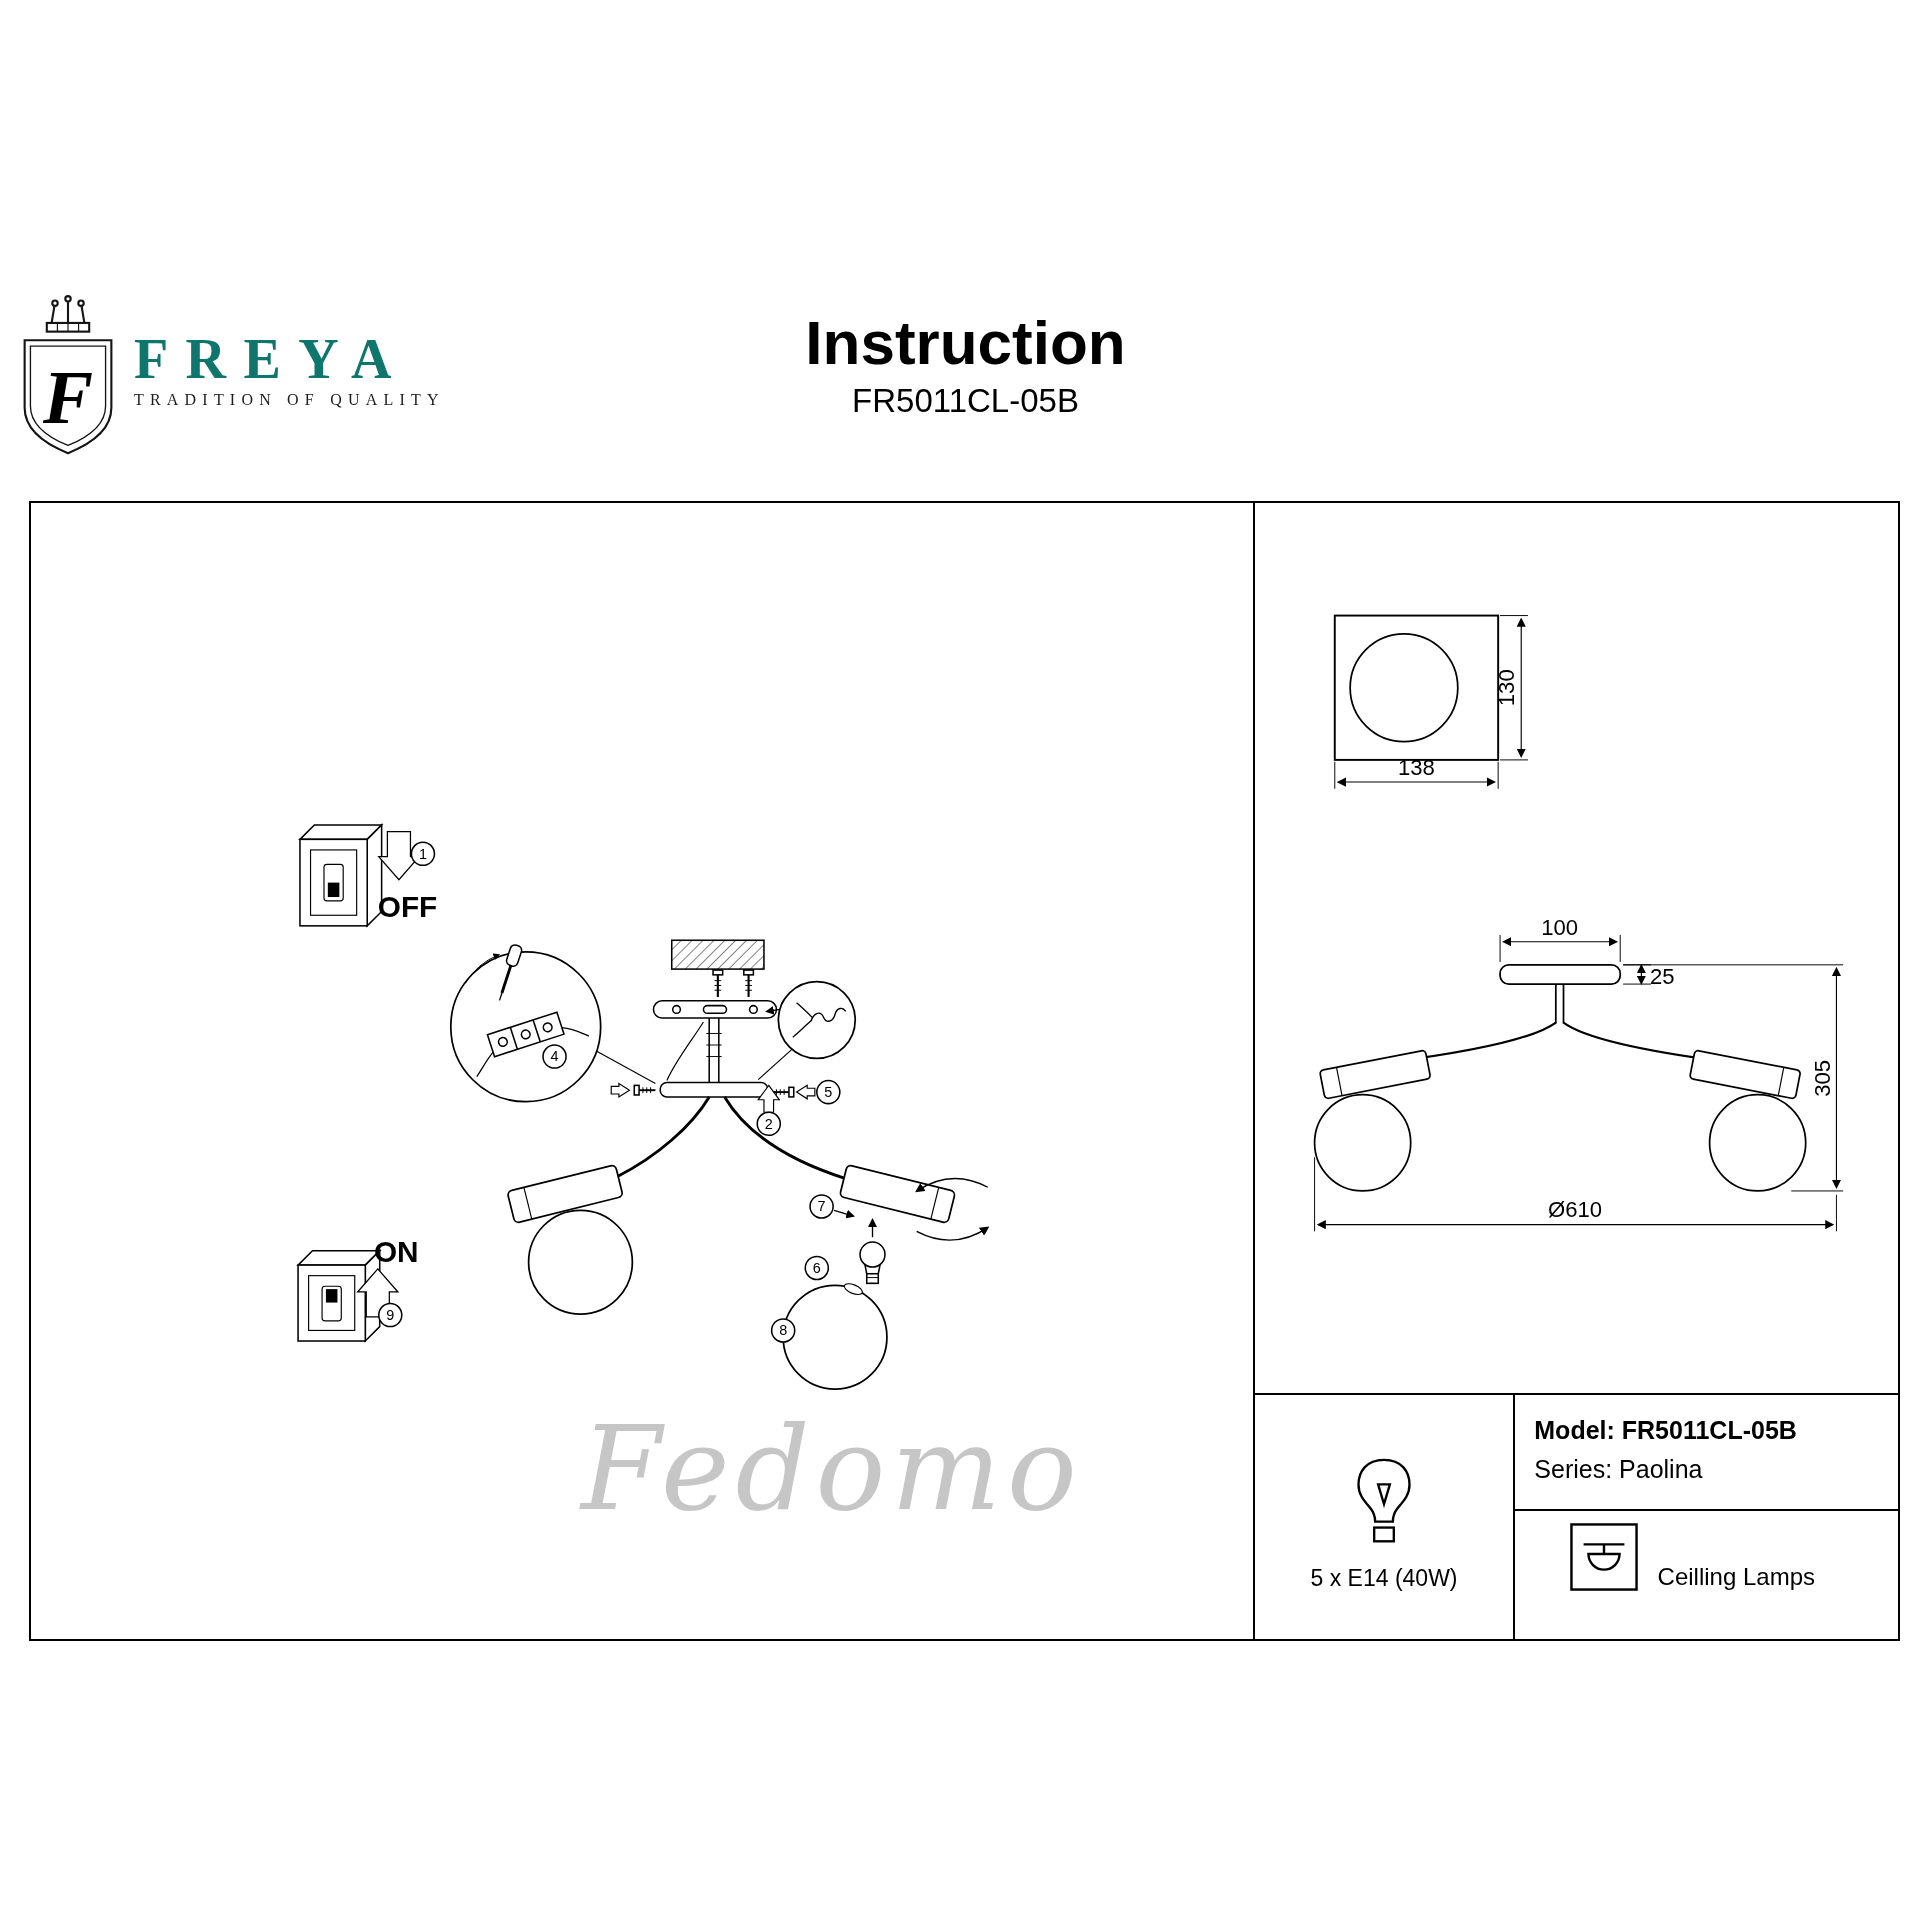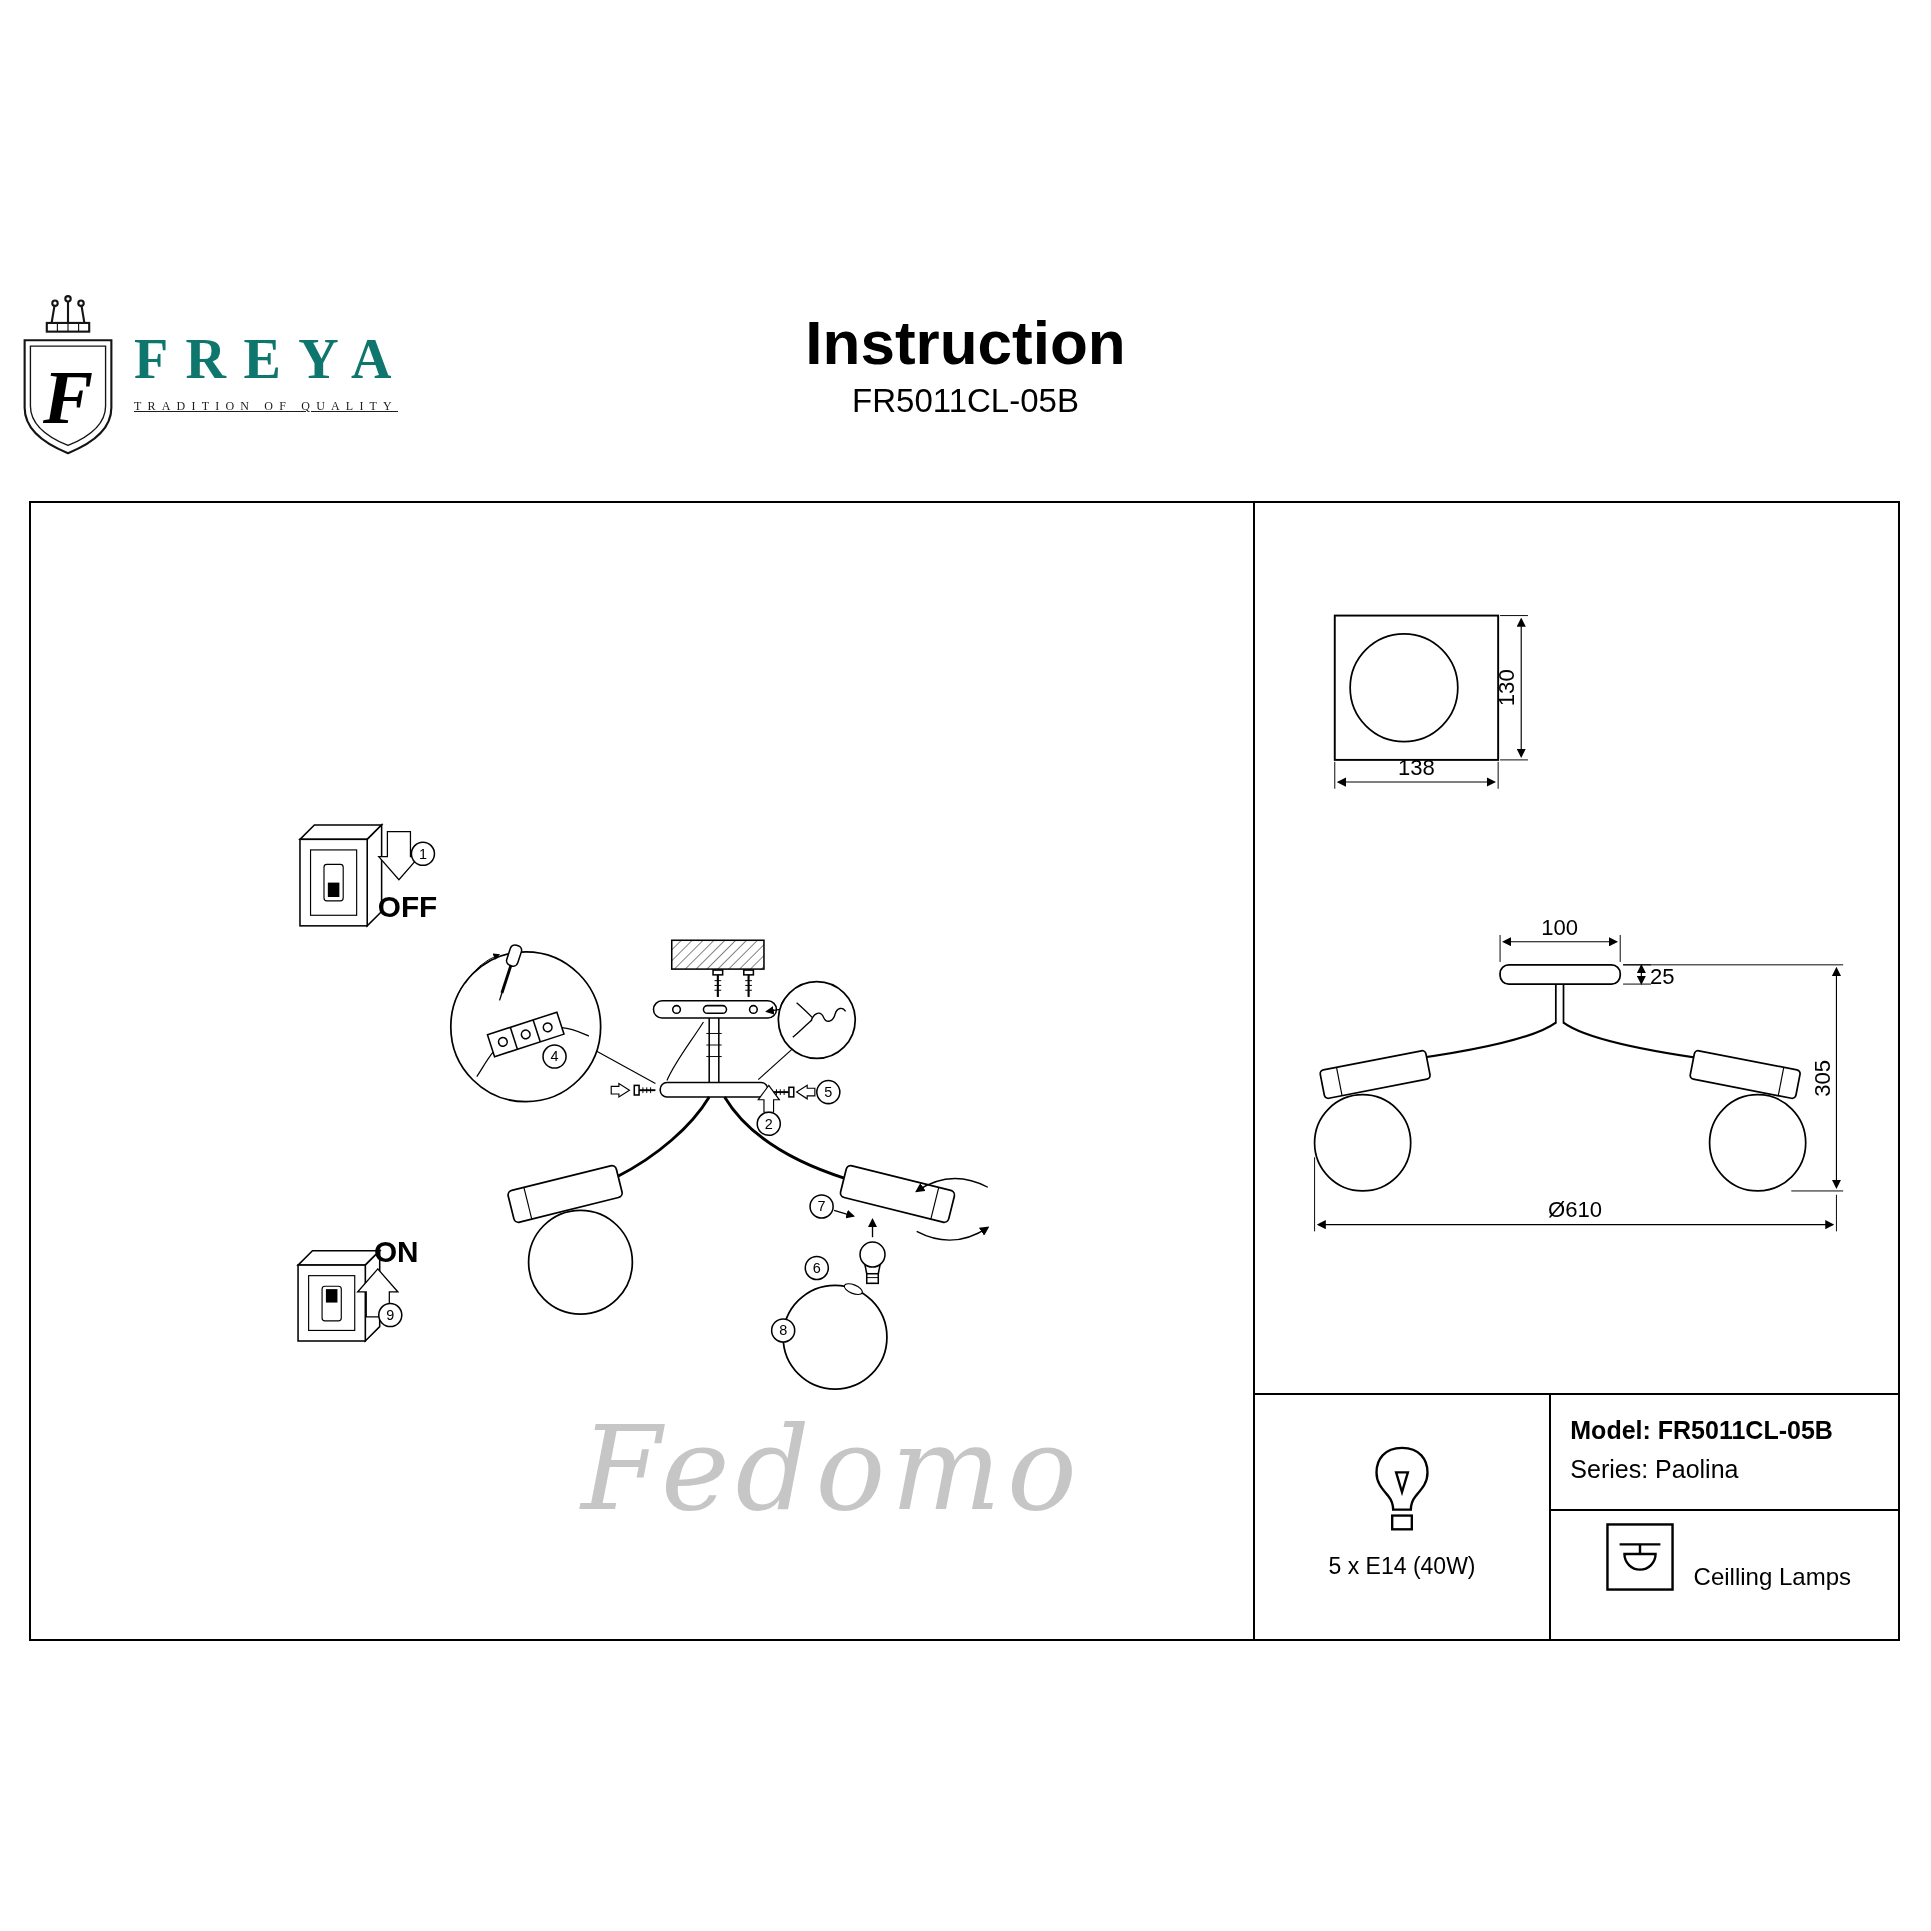--- a/index.html
+++ b/index.html
@@ -6,41 +6,41 @@
   .page{
     position:relative;width:1931px;height:1931px;background:#fff;overflow:hidden;
     font-family:"Liberation Sans",sans-serif;color:#000;
   }
   
   .logo-wrap{position:absolute;left:14.5px;top:294px;display:flex;}
   .logo-emblem{width:106px;height:164px;}
   .brand-block{margin-left:13.5px;padding-top:37px;}
   .brand-name{font-family:"Liberation Serif",serif;font-size:56px;font-weight:600;
     letter-spacing:17.4px;line-height:1;color:#0f766e;}
-  .brand-tagline{font-family:"Liberation Serif",serif;font-size:12px;letter-spacing:6.2px;
-    margin-top:12px;color:#1c1c1c;white-space:nowrap;text-decoration:underline;}
+  .brand-tagline{font-family:"Liberation Serif",serif;font-size:16px;letter-spacing:6.2px;
+    margin-top:4px;color:#1c1c1c;white-space:nowrap;}
   .title-block{position:absolute;left:0;right:0;top:309px;text-align:center;}
   .doc-title{font-size:62px;font-weight:bold;line-height:1.1;}
   .doc-model{font-size:33px;margin-top:5px;}
   
   .main-box{position:absolute;left:29px;top:501px;width:1871px;height:1140px;
     border:2.9px solid #000;box-sizing:border-box;}
   .assembly{position:absolute;left:0;top:0;width:1220px;height:1134px;}
   .watermark{position:absolute;left:550px;top:898px;font-family:"DejaVu Serif",serif;
     font-style:italic;font-weight:normal;font-size:116px;letter-spacing:5.8px;
     color:rgba(120,120,120,0.42);z-index:3;pointer-events:none;}
   .spec-panel{position:absolute;right:0;top:0;bottom:0;width:645px;
     border-left:2.9px solid #000;box-sizing:border-box;}
   .dims{position:absolute;left:0;top:0;width:642px;height:890px;}
   
   .spec-row{position:absolute;left:0;right:0;bottom:0;height:246px;
     border-top:2.9px solid #000;box-sizing:border-box;display:flex;}
-  .bulb-cell{width:296px;border-right:2.9px solid #000;box-sizing:border-box;
+  .bulb-cell{width:260px;border-right:2.9px solid #000;box-sizing:border-box;
     display:flex;flex-direction:column;align-items:center;justify-content:flex-start;
-    padding-top:48px;}
+    padding-top:60px;}
   .bulb-icon{width:70px;height:102px;}
   .bulb-label{font-size:23px;margin-top:7.7px;}
   .info-cell{position:relative;flex:1;}
   .info-line{position:absolute;left:19.3px;font-size:25px;white-space:nowrap;}
   .info-line.model{top:21px;font-weight:bold;}
   .info-line.series{top:60px;}
   .info-divider{position:absolute;left:0;right:0;top:114px;border-top:2.9px solid #000;}
   .category-row{position:absolute;left:19.3px;top:128px;display:flex;align-items:flex-end;padding-left:36px;}
   .category-icon{width:68px;height:68px;}
   .category-label{font-size:24px;margin-left:19.3px;}

